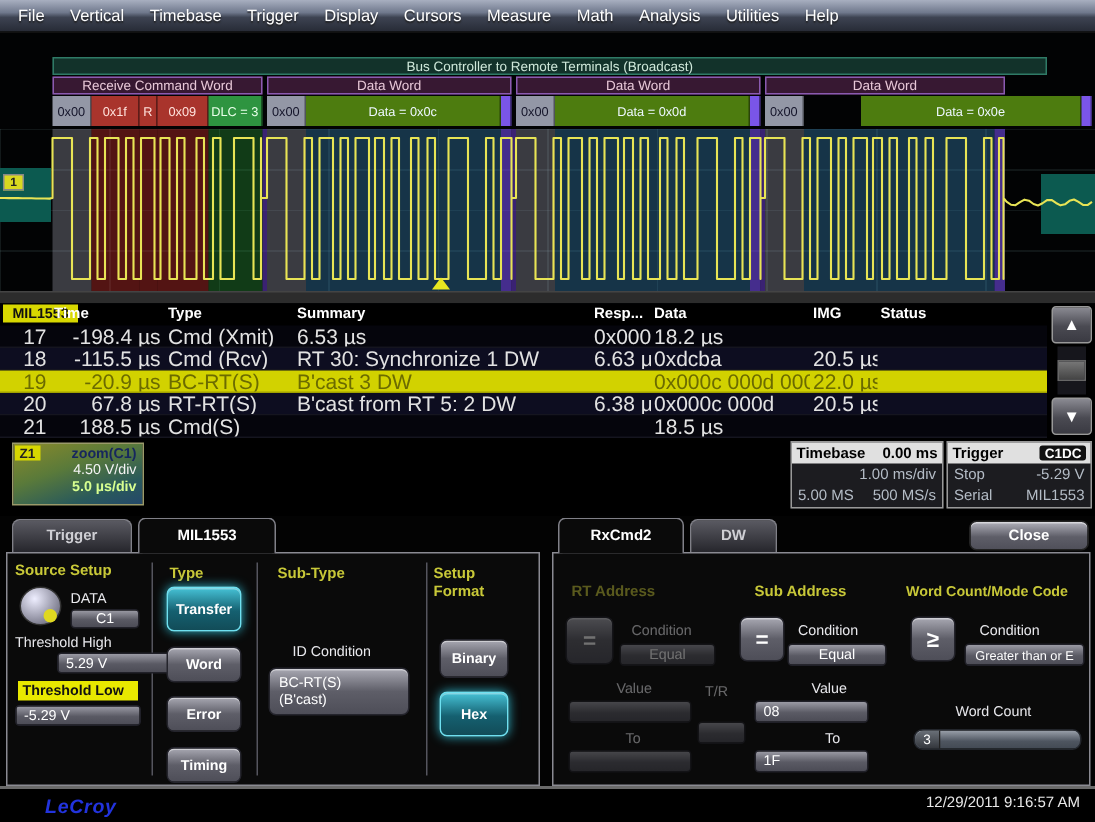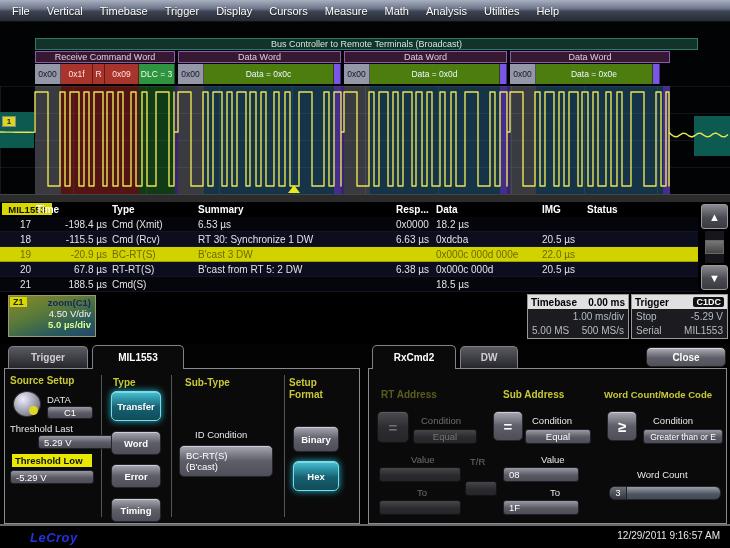--- a/index.html
+++ b/index.html
@@ -51,21 +51,21 @@
     color:#222;font-size:8px;font-weight:bold;display:flex;align-items:center;justify-content:center;box-sizing:border-box;}
   
   .dtable{position:absolute;left:0;top:203px;width:730px;height:89px;background:#000;border-bottom:1px solid #143a14;}
   .thead{position:absolute;left:0;top:0;width:698px;height:13px;display:grid;
     grid-template-columns:34px 76px 86px 198px 40px 106px 45px auto;color:#fff;font-size:10px;font-weight:bold;}
   .thead .hcell{display:flex;align-items:center;padding-left:2px;}
   .mil-badge{position:absolute;left:2px;top:0;width:50px;height:12px;background:#d8d800;color:#111;
     font-size:9.5px;font-weight:bold;display:flex;align-items:center;justify-content:center;}
   .tbody{position:absolute;left:0;top:14px;width:698px;}
   .trow{display:grid;grid-template-columns:34px 76px 86px 198px 40px 106px 45px auto;height:14px;
-    color:#e2e2e2;font-size:10px;background:#05050c;border-bottom:1px solid #15151f;}
+    color:#e2e2e2;font-size:14px;background:#05050c;border-bottom:1px solid #15151f;}
   .trow:nth-child(even){background:#0d0d20;}
   .trow div{overflow:hidden;white-space:nowrap;display:flex;align-items:center;padding-left:2px;}
   .c-idx,.c-time{justify-content:flex-end;padding-right:3px;}
   .trow.sel{background:#d2d200;color:#6b6b00;border-bottom:1px solid #a0a000;}
   .scrollcol{position:absolute;right:2px;top:1px;width:27px;height:86px;}
   .sbtn{position:absolute;left:0;width:27px;height:25px;background:linear-gradient(#8a8a92,#4a4a52 55%,#3a3a42);
     border:1px solid #999;border-radius:3px;color:#fff;display:flex;align-items:center;justify-content:center;
     font-size:11px;box-sizing:border-box;}
   .sbtn.dn{bottom:0;top:auto;}
   .strack{position:absolute;left:4px;top:27px;width:19px;height:32px;background:#16161c;}
@@ -162,21 +162,21 @@
           <div class="fbox f-data" style="width: 130px;">Data = 0x0c</div>
           <div class="fbox f-parity" style="width: 7px;"></div>
         </div>
         <div class="field-row" style="width: 163px;">
           <div class="fbox f-sync" style="width: 26px;">0x00</div>
           <div class="fbox f-data" style="width: 130px;">Data = 0x0d</div>
           <div class="fbox f-parity" style="width: 7px;"></div>
         </div>
         <div class="field-row" style="width: 160px;">
           <div class="fbox f-sync" style="width: 26px;">0x00</div>
-          <div class="fbox f-data" style="width: 117px;">Data = 0x0e</div>
+          <div class="fbox f-data" style="width: 147px; margin-left: 38px;">Data = 0x0e</div>
           <div class="fbox f-parity" style="width: 7px;"></div>
         </div>
       </div>
     <div class="wave-area">
       <div class="zoomstrip zs-left"></div>
       <div class="zoomstrip zs-right"></div>
       <div class="ov-row">
           <div class="ovword" style="width: 140px;">
             <div class="ovf ov-sync" style="width: 26px;"></div>
             <div class="ovf ov-addr" style="width: 32px;"></div>
@@ -331,21 +331,21 @@
 
     <div class="panel lpanel">
       <div class="vdiv" style="left:96px;"></div>
       <div class="vdiv" style="left:166px;"></div>
       <div class="vdiv" style="left:279px;"></div>
 
       <div class="sec-title" style="left:5px;top:6px;">Source Setup</div>
       <div class="knob" style="left:8px;top:22px;"></div>
       <div class="lbl" style="left:42px;top:25px;">DATA</div>
       <div class="fld" style="left:42px;top:37px;width:46px;height:13px;">C1</div>
-      <div class="lbl" style="left:5px;top:54px;">Threshold Last</div>
+      <div class="lbl" style="left:5px;top:54px;">Threshold High</div>
       <div class="fld lft" style="left:5px;top:66px;width:84px;height:14px;margin-left:28px;">5.29 V</div>
       <div class="hl-label" style="left:7px;top:85px;width:80px;height:13px;">Threshold Low</div>
       <div class="fld lft" style="left:5px;top:101px;width:84px;height:14px;">-5.29 V</div>
 
       <div class="sec-title" style="left:108px;top:8px;">Type</div>
       <div id="type-buttons">
           <div class="btn sel" style="left: 106px; top: 22px; width: 50px; height: 30px;">Transfer</div>
           <div class="btn" style="left: 106px; top: 62px; width: 50px; height: 24px;">Word</div>
           <div class="btn" style="left: 106px; top: 95px; width: 50px; height: 24px;">Error</div>
           <div class="btn" style="left: 106px; top: 129px; width: 50px; height: 24px;">Timing</div>

